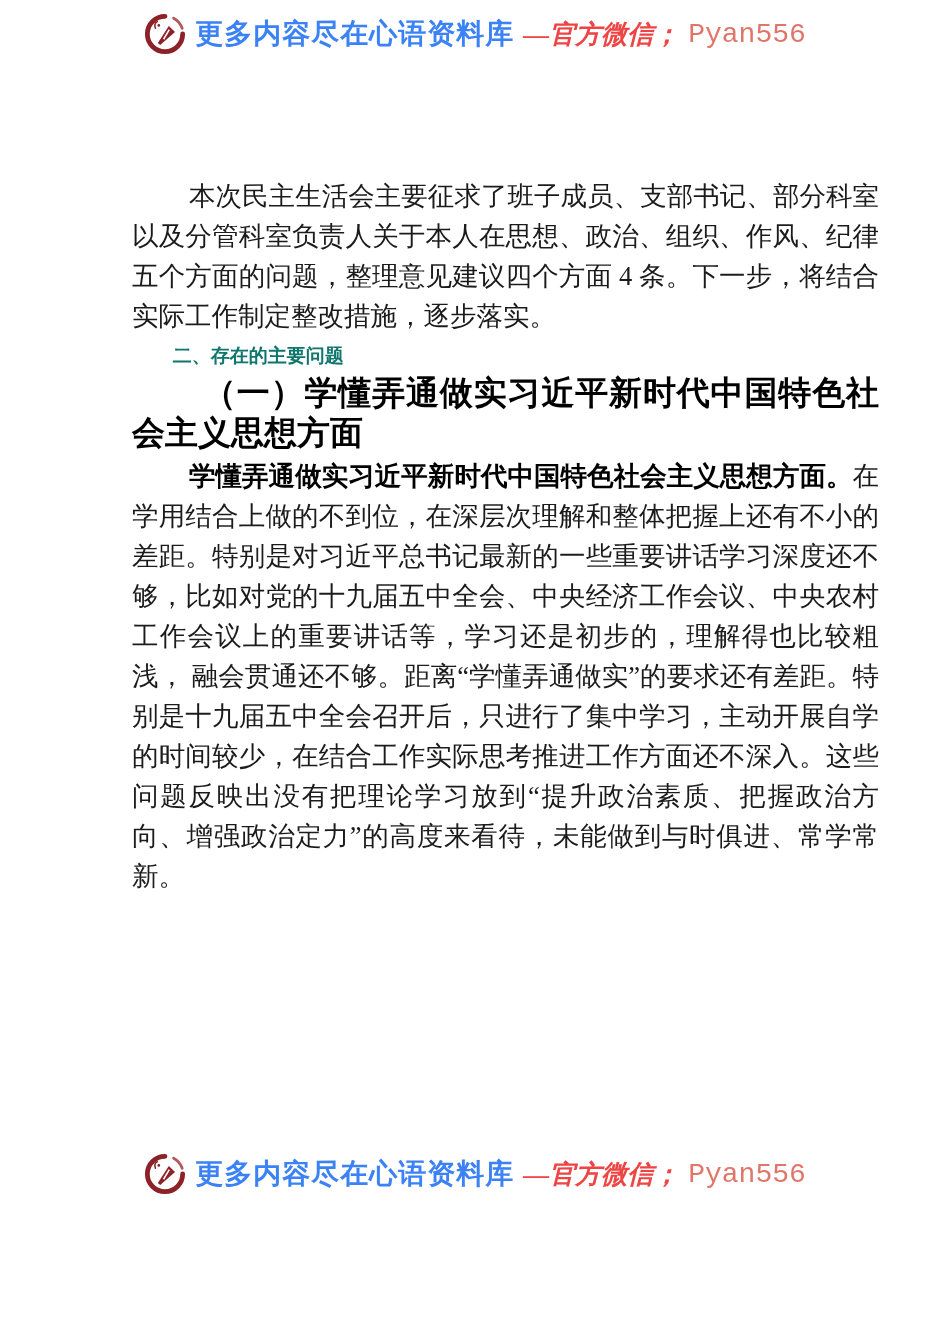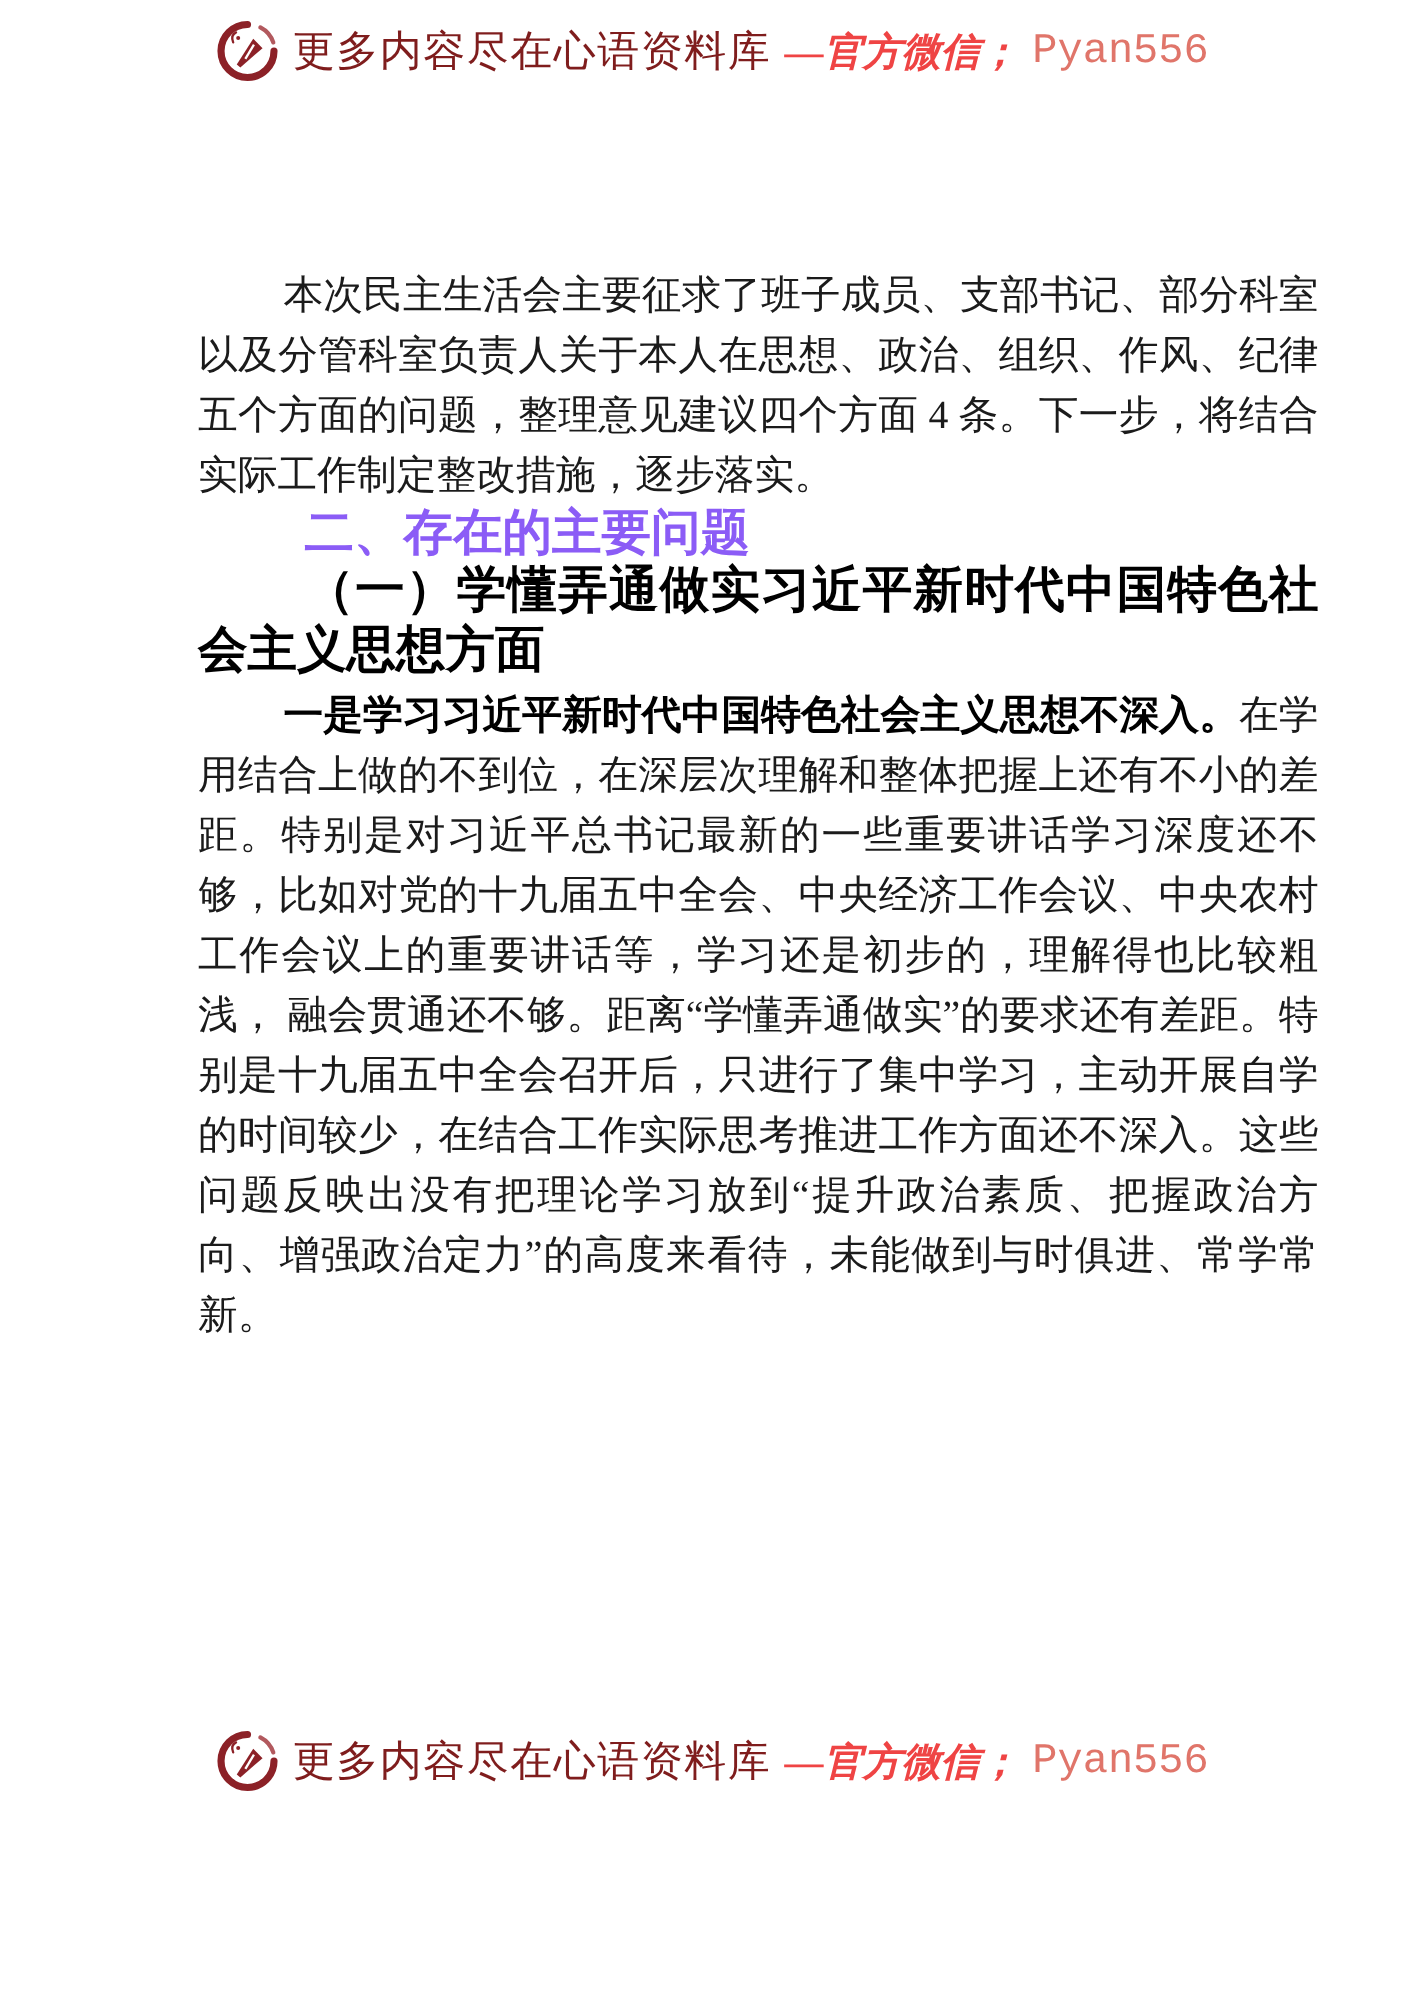--- a/index.html
+++ b/index.html
@@ -8,40 +8,40 @@
     overflow:hidden; font-family:"Liberation Serif", serif;
   }
   .brandbar {
     position:absolute; left:0; width:950px; height:44px;
     display:flex; align-items:center; justify-content:center; gap:9px;
   }
   .brandbar.header { top:12px; }
   .brandbar.footer { top:1152px; }
   .logo { width:42px; height:42px; flex:0 0 auto; display:block; }
   .brand-main {
-    color:#7f1d1d; font-size:28px; font-weight:400; letter-spacing:1px;
+    color:#3b82f6; font-size:28px; font-weight:700; letter-spacing:1px;
     font-family:"Liberation Serif", serif; white-space:nowrap;
   }
   .brand-wechat {
     color:#ef4444; font-size:26px; font-style:italic; font-weight:600;
     font-family:"Liberation Serif", serif; white-space:nowrap;
   }
   .brand-account {
     color:#e0756a; font-size:28px; font-family:Liberation Mono, monospace;
     white-space:nowrap;
   }
   .content {
     position:absolute; left:132px; top:176px; width:747px;
     font-size:26.5px; line-height:40px; color:#1b1b1b;
     text-align:justify; text-justify:inter-ideograph;
   }
   .content p, .content .h-main, .content .h-sub { margin:0; text-indent:2.15em; }
   .h-main {
-    font-family:Liberation Serif, serif; font-weight:600;
-    color:#8b5cf6; font-size:33px;
+    font-family:Liberation Sans, sans-serif; font-weight:600;
+    color:#0f766e; font-size:19px;
   }
   .h-sub { font-weight:700; color:#000000; font-size:33px;font-family:Liberation Mono, monospace; }
   .lead-hei {
     font-family:"Liberation Sans", sans-serif; font-weight:700; color:#000000;
   }
   .lead-bold { font-weight:700; color:#000000; }
 </style>
 </head>
 <body>
 
@@ -58,21 +58,21 @@
     </svg>
     <span class="brand-main">更多内容尽在心语资料库</span>
       <span class="brand-wechat">—官方微信；</span>
       <span class="brand-account">Pyan556</span>
   </div>
 
   <div class="content">
     <p>本次民主生活会主要征求了班子成员、支部书记、部分科室以及分管科室负责人关于本人在思想、政治、组织、作风、纪律五个方面的问题，整理意见建议四个方面 4 条。下一步，将结合实际工作制定整改措施，逐步落实。</p>
     <p class="h-main">二、存在的主要问题</p>
     <p class="h-sub">（一）学懂弄通做实习近平新时代中国特色社会主义思想方面</p>
-    <p><span class="lead-hei">一是学习习近平新时代中国特色社会主义思想不深入。</span><span>在学用结合上做的不到位，在深层次理解和整体把握上还有不小的差距。特别是对习近平总书记最新的一些重要讲话学习深度还不够，比如对党的十九届五中全会、中央经济工作会议、中央农村工作会议上的重要讲话等，学习还是初步的，理解得也比较粗浅， 融会贯通还不够。距离“学懂弄通做实”的要求还有差距。特别是十九届五中全会召开后，只进行了集中学习，主动开展自学的时间较少，在结合工作实际思考推进工作方面还不深入。这些问题反映出没有把理论学习放到“提升政治素质、把握政治方向、增强政治定力”的高度来看待，未能做到与时俱进、常学常新。</span></p>
+    <p><span class="lead-hei">学懂弄通做实习近平新时代中国特色社会主义思想方面。</span><span>在学用结合上做的不到位，在深层次理解和整体把握上还有不小的差距。特别是对习近平总书记最新的一些重要讲话学习深度还不够，比如对党的十九届五中全会、中央经济工作会议、中央农村工作会议上的重要讲话等，学习还是初步的，理解得也比较粗浅， 融会贯通还不够。距离“学懂弄通做实”的要求还有差距。特别是十九届五中全会召开后，只进行了集中学习，主动开展自学的时间较少，在结合工作实际思考推进工作方面还不深入。这些问题反映出没有把理论学习放到“提升政治素质、把握政治方向、增强政治定力”的高度来看待，未能做到与时俱进、常学常新。</span></p>
   </div>
 
   <div class="brandbar footer">
     <svg class="logo" viewBox="0 0 44 44" aria-hidden="true">
       <path d="M22 3.5 A18.5 18.5 0 1 0 40.5 22" fill="none" stroke="#8c2127" stroke-width="5" stroke-linecap="round"></path>
       <path d="M31 5.5 A18.5 18.5 0 0 1 40 16" fill="none" stroke="#b2595e" stroke-width="3" stroke-linecap="round"></path>
       <path d="M14.5 31.5 L26 13.5 L32.5 20 L17 33.5 Z" fill="#8c2127"></path>
       <line x1="26.5" y1="17.5" x2="20.5" y2="27.5" stroke="#ffffff" stroke-width="1.6"></line>
       <path d="M12 16 Q10 11 14 9" fill="none" stroke="#8c2127" stroke-width="1.6" stroke-linecap="round"></path>
       <circle cx="15.5" cy="13" r="1.4" fill="#8c2127"></circle>

